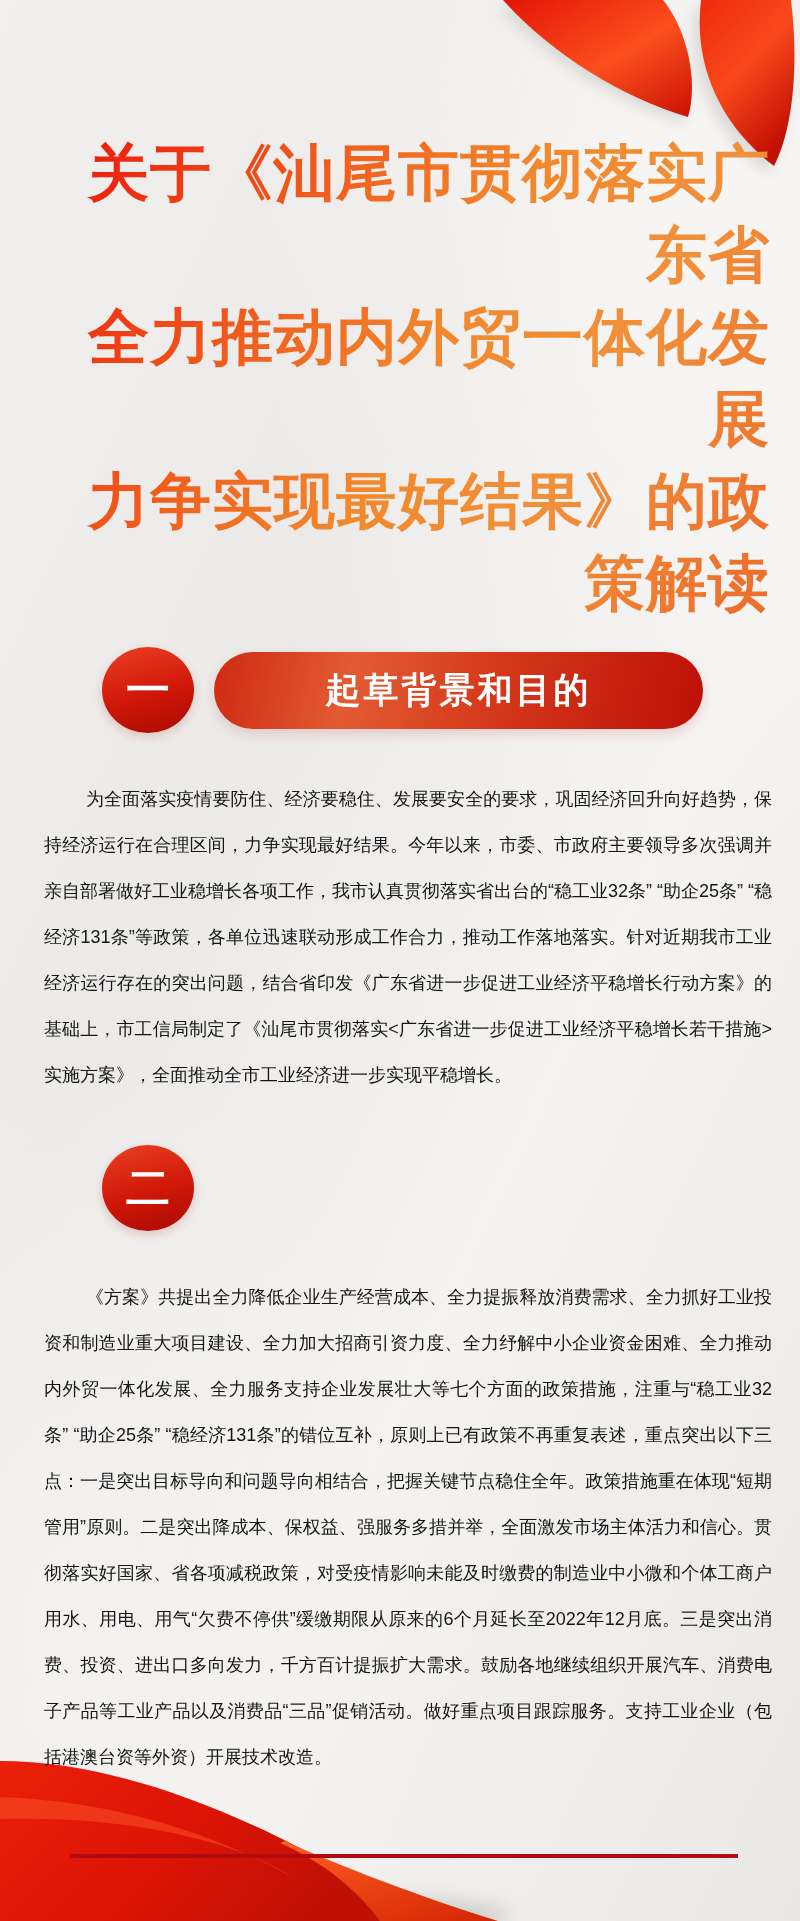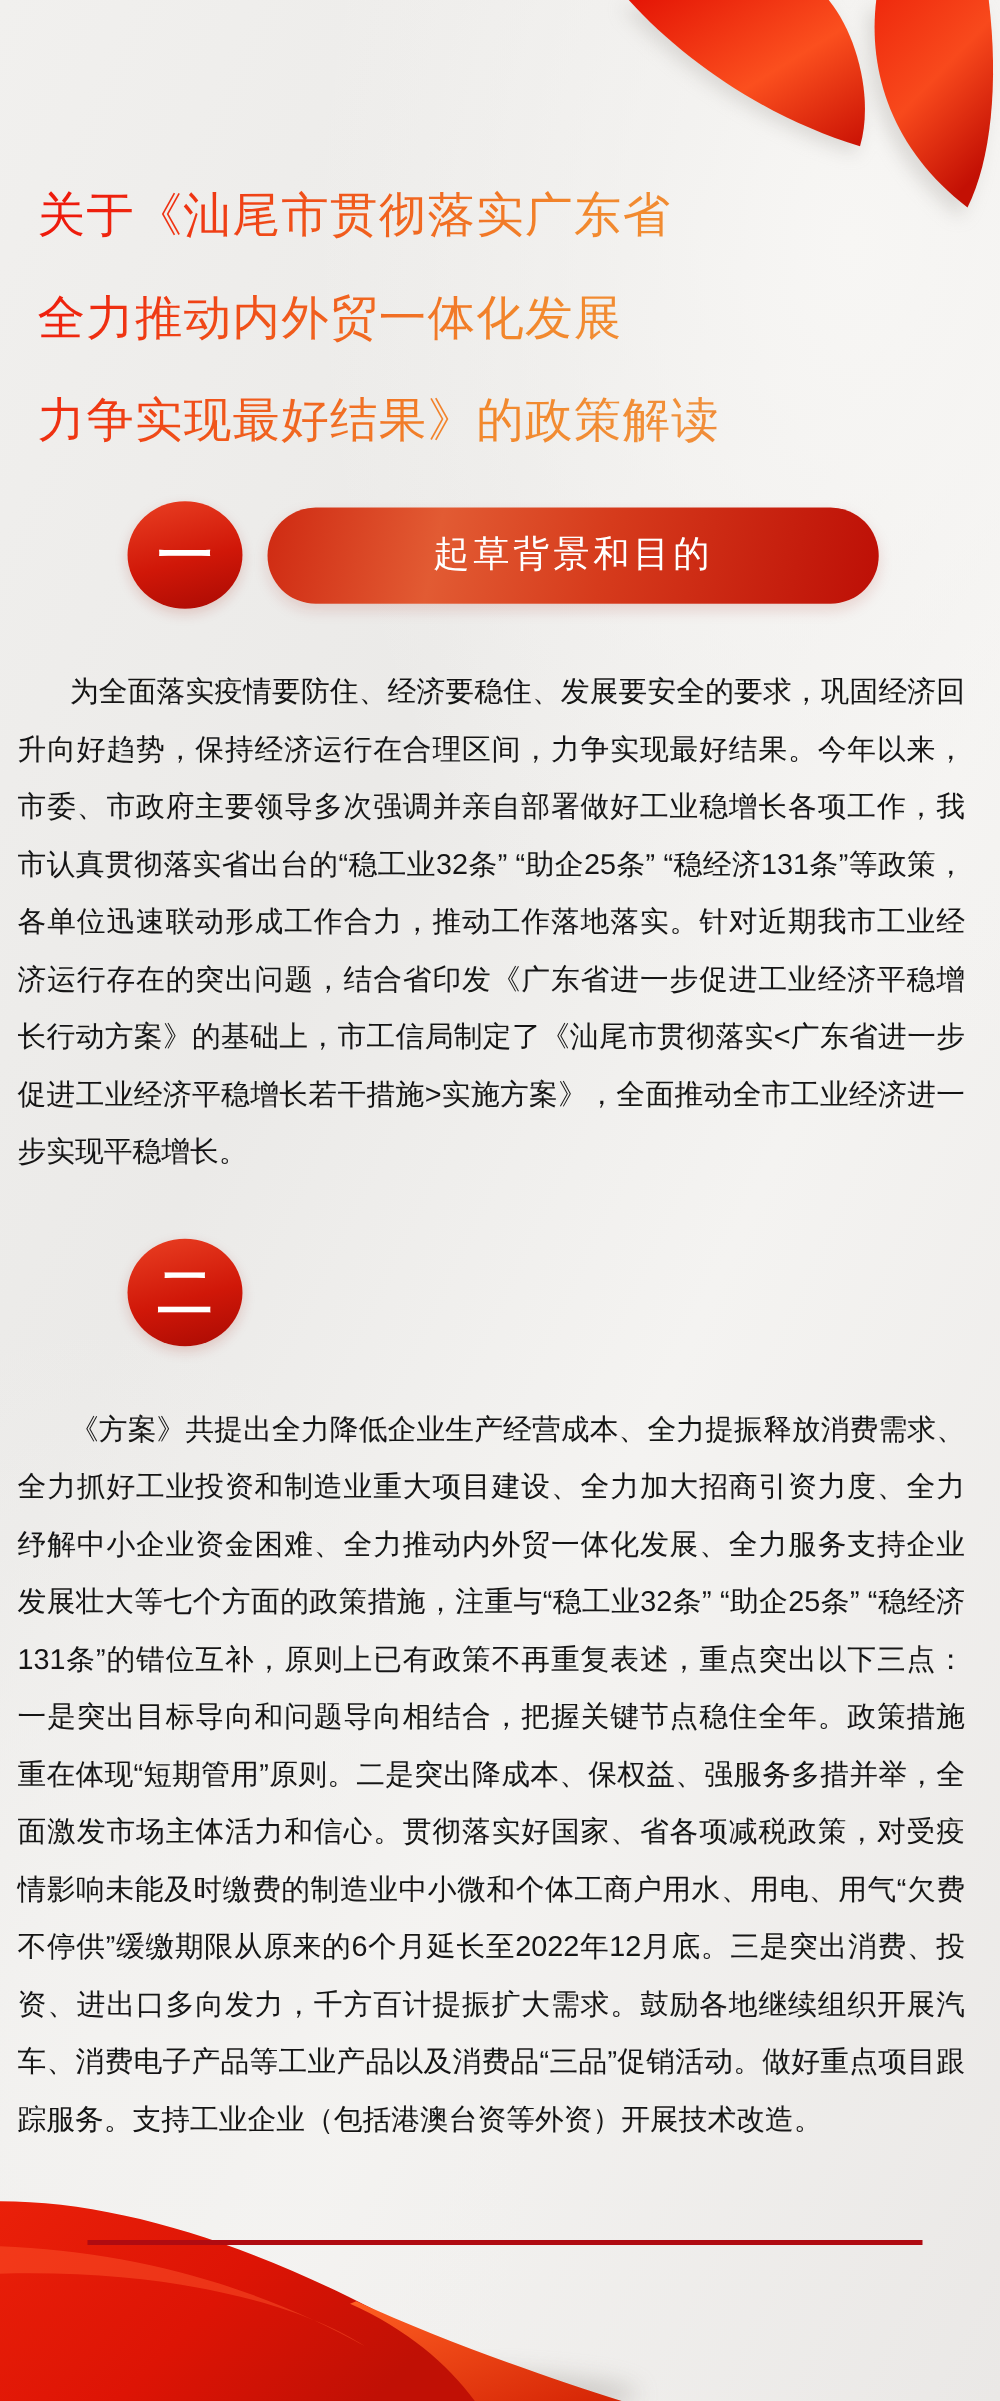--- a/index.html
+++ b/index.html
@@ -9,49 +9,49 @@
     background-color:#eeedeb;
     background-image:
       radial-gradient(120% 80% at 85% 10%, #f7f6f4 0%, rgba(247,246,244,0) 45%),
       radial-gradient(90% 60% at 10% 85%, #f3f2f0 0%, rgba(243,242,240,0) 50%),
       linear-gradient(115deg,#f1f0ee 0%,#ebeae8 35%,#f4f3f1 62%,#eae8e6 100%);
   }
   .content{position:relative;z-index:2;padding-top:132px;}
 
   
   .title{
-    margin:0 30px;text-align:left;font-weight:normal;
-    font-size:38px;line-height:82px;letter-spacing:1px;
+    margin:0 30px;text-align:right;font-weight:bold;
+    font-size:61px;line-height:82px;letter-spacing:1px;
     background:linear-gradient(118deg,#ee1b0c 6%,#f0541a 28%,#f2882c 52%,#f1903a 72%,#ed712c 94%);
     -webkit-background-clip:text;background-clip:text;
     color:transparent;
   }
   .title span{display:block;}
 
   
   .section-header{display:flex;align-items:center;margin:22px 0 0 102px;height:88px;}
   .badge{
     width:92px;height:86px;border-radius:50%;
     background:linear-gradient(165deg,#e63a1f 8%,#d01708 55%,#a90a03 100%);
     color:#fff;font-size:44px;font-weight:bold;
     display:flex;align-items:center;justify-content:center;
     box-shadow:0 4px 10px rgba(160,20,5,.18);
   }
   .pill{
     margin-left:20px;width:489px;height:77px;border-radius:40px;
     background:linear-gradient(102deg,#cf2a12 0%,#e25b33 28%,#d63b1c 55%,#bd0f06 100%);
-    color:#fff;font-size:29px;font-weight:normal;letter-spacing:3px;
+    color:#fff;font-size:35px;font-weight:bold;letter-spacing:3px;
     display:flex;align-items:center;justify-content:center;
     box-shadow:0 5px 12px rgba(160,20,5,.15);
   }
 
   
   .body-text{
-    margin:42px 28px 0 14px;
-    font-size:23px;line-height:46px;color:#151515;
+    margin:42px 28px 0 44px;
+    font-size:18px;line-height:46px;color:#151515;
     text-indent:42px;text-align:justify;
   }
   .section-2 .section-header{margin-top:46px;}
 
   
   .divider{border:none;width:668px;height:4px;background:#b00b11;margin:74px 0 0 70px;}
 
   
   .top-ribbon{position:absolute;top:0;right:0;z-index:1;}
   .bottom-ribbon{position:absolute;left:0;bottom:0;z-index:1;}

